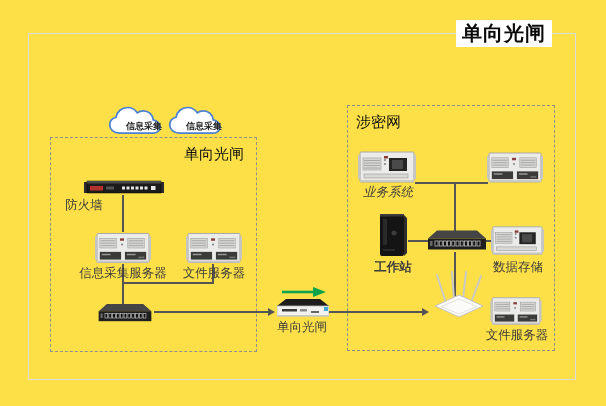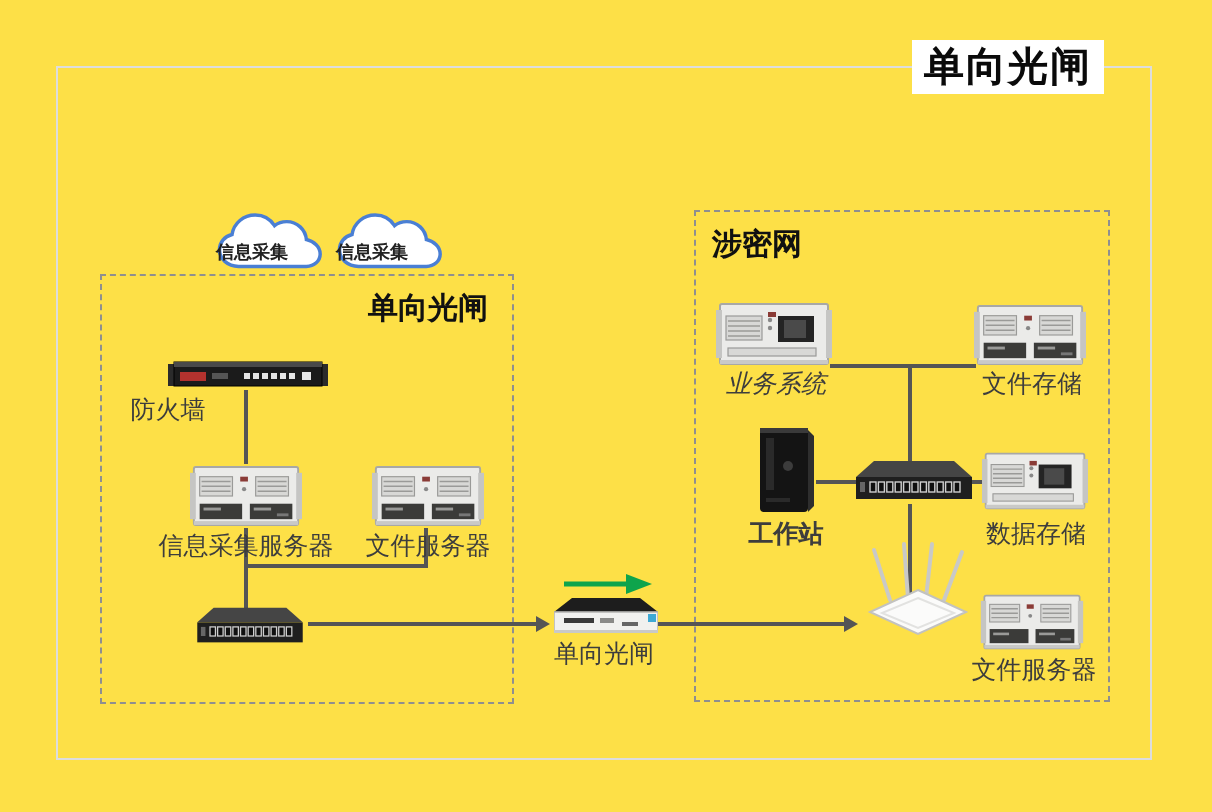--- a/index.html
+++ b/index.html
@@ -4,34 +4,34 @@
 <style>
   html,body{margin:0;padding:0;background:#fff;}
   .canvas{position:relative;width:606px;height:406px;background:#fde047;overflow:hidden;
           font-family:"Liberation Sans","DejaVu Sans",sans-serif;}
   .frame{position:absolute;left:28px;top:33px;width:546px;height:345px;border:1px solid #ddd;}
   .main-title{position:absolute;left:456px;top:20px;font-size:20px;font-weight:bold;color:#0a0a0a;
               background:#fff;padding:0 6px;letter-spacing:1px;white-space:nowrap;z-index:5;}
   .zone{position:absolute;border:1px dashed #8f8f8f;}
   .zone-left{left:50px;top:137px;width:205px;height:213px;}
   .zone-right{left:347px;top:105px;width:206px;height:244px;}
-  .zone-title{position:absolute;font-weight:bold;font-size:15px;color:#111;white-space:nowrap;}
+  .zone-title{position:absolute;font-weight:normal;font-size:15px;color:#111;white-space:nowrap;}
   .zt-left{top:7px;right:12px;}
   .zt-right{top:7px;left:8px;}
   .line{position:absolute;background:#555;z-index:1;}
   .h{height:2px;} .v{width:2px;}
   .arrow-right{position:absolute;width:0;height:0;border-top:4px solid transparent;
                border-bottom:4px solid transparent;border-left:7px solid #555;z-index:2;}
   .dev{position:absolute;z-index:3;}
   .dev svg{display:block;width:100%;height:100%;}
   .dev-label{position:absolute;font-size:12.5px;color:#3d3d3d;text-align:center;
              white-space:nowrap;z-index:3;}
   .cloud{position:absolute;width:54px;height:34px;z-index:4;}
   .cloud svg{position:absolute;left:0;top:0;width:100%;height:100%;}
-  .cloud-label{position:absolute;left:0;right:0;top:16px;text-align:left;font-size:9px;
+  .cloud-label{position:absolute;left:0;right:0;top:16px;text-align:right;font-size:9px;
                font-weight:bold;color:#222;}
 </style>
 </head>
 <body>
 
 <svg width="0" height="0" style="position:absolute">
   <defs>
     <symbol id="sym-server" viewBox="0 0 58 34">
       <rect x="2" y="2" width="54" height="30" rx="1" fill="#ebebe9" stroke="#a8a8a6" stroke-width="1"></rect>
       <rect x="0" y="5" width="3" height="24" fill="#c5c5c3"></rect>
@@ -217,21 +217,20 @@
         <use href="#sym-server-screen"></use>
       </svg>
   </div>
   <div class="dev-label" style="left:350px;top:184px;width:76px;font-style:italic;">业务系统</div>
 
   <div class="dev" style="left:487px;top:151px;width:56px;height:33px;">
     <svg>
         <use href="#sym-server"></use>
       </svg>
   </div>
-  <div class="dev-label" style="left:478px;top:184px;width:76px;">文件存储</div>
 
   <div class="dev" style="left:377px;top:213px;width:31px;height:44px;">
     <svg>
         <use href="#sym-tower"></use>
       </svg>
   </div>
   <div class="dev-label" style="left:355px;top:259px;width:76px;font-weight:bold;">工作站</div>
 
   <div class="dev" style="left:428px;top:229px;width:58px;height:23px;">
     <svg>

